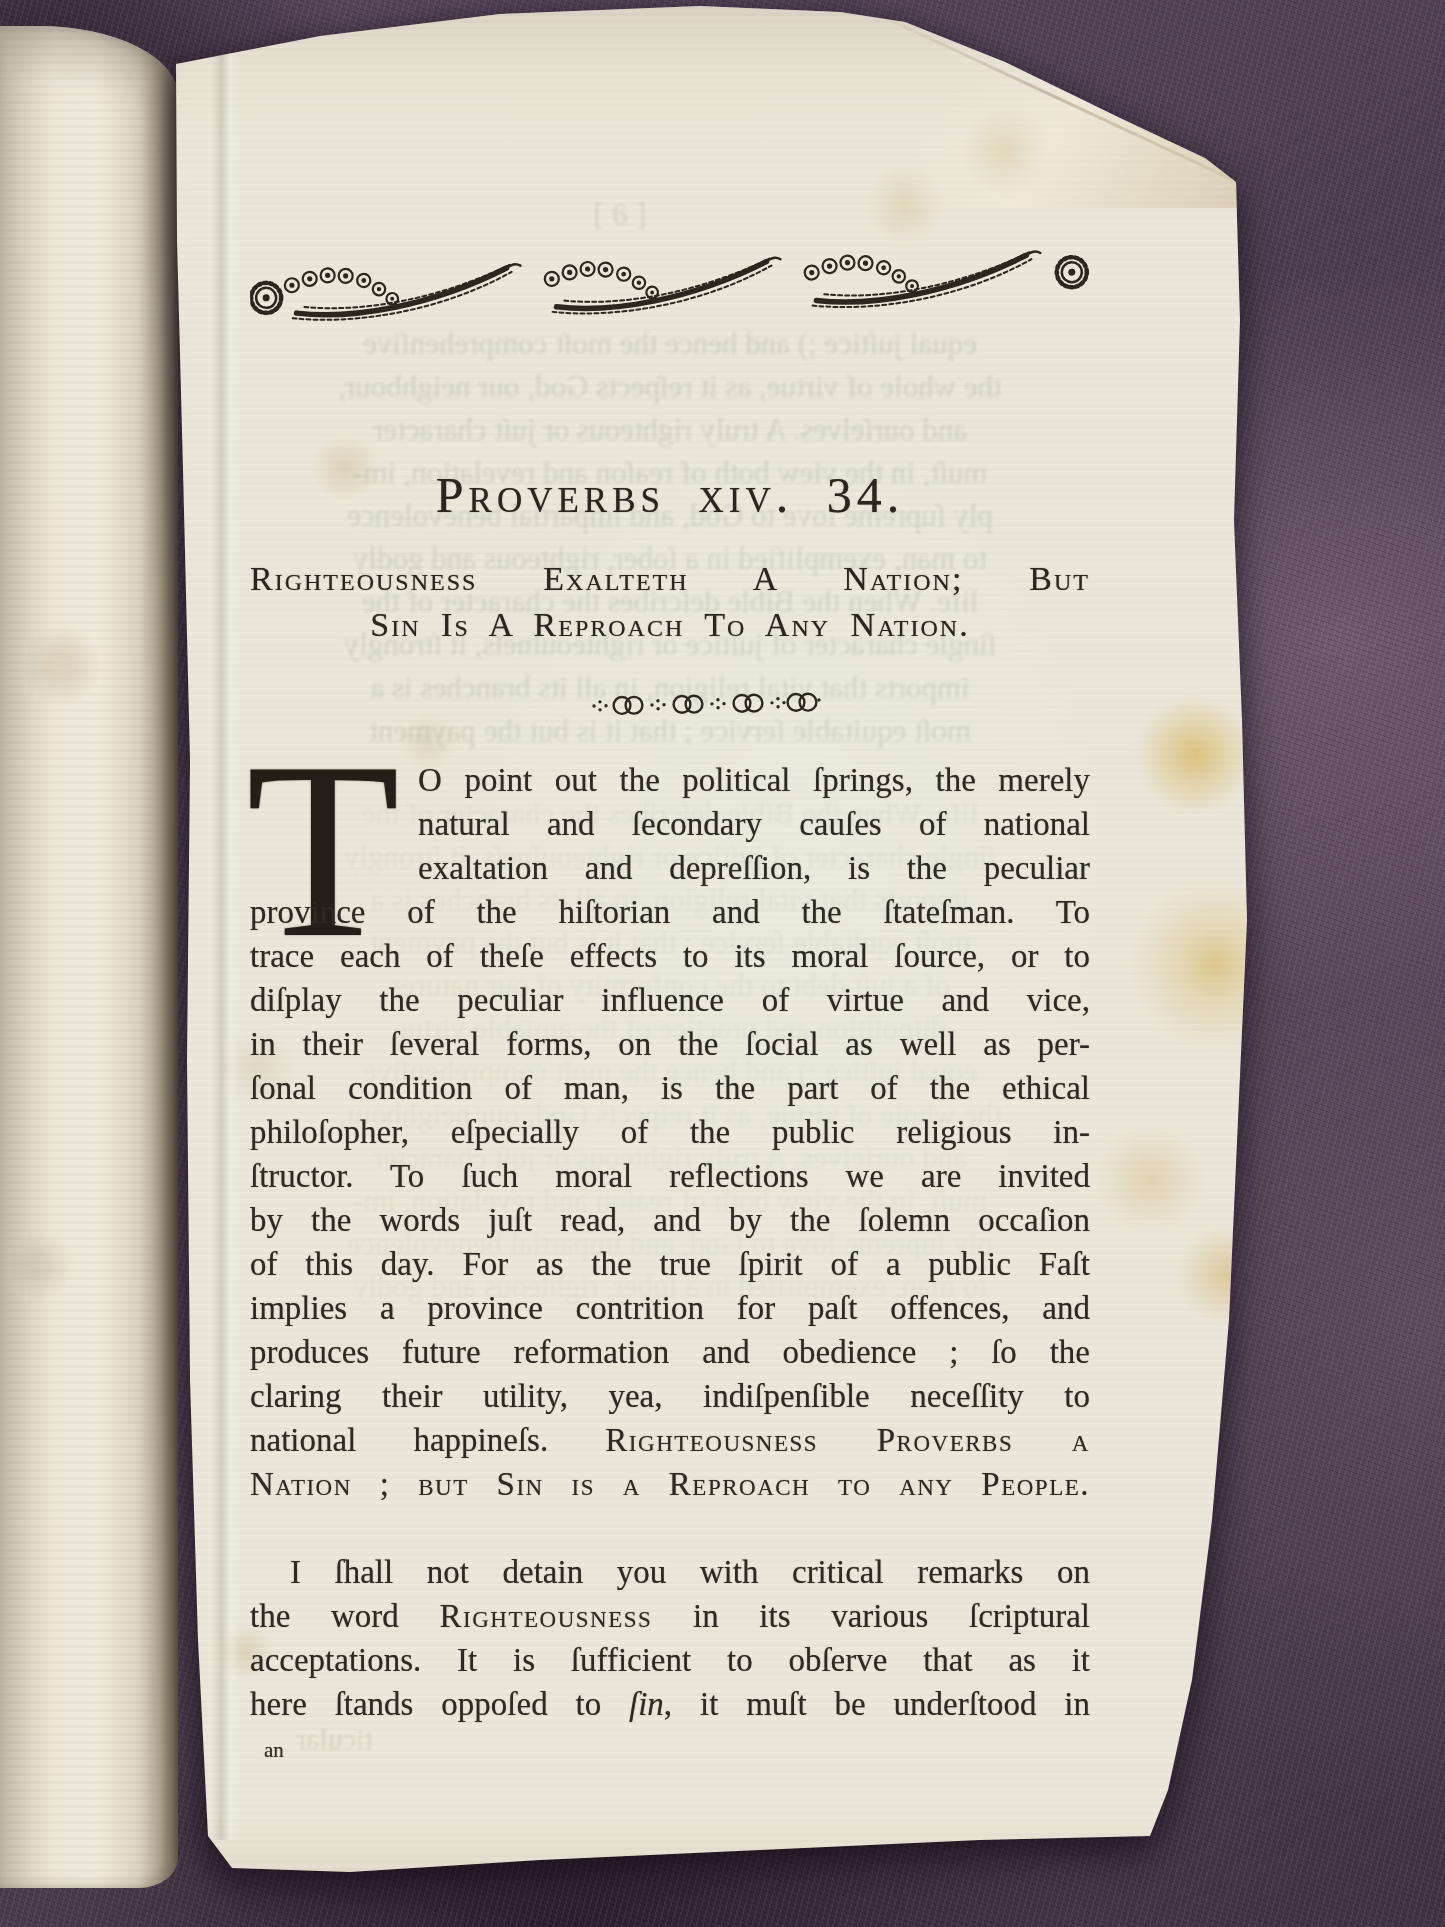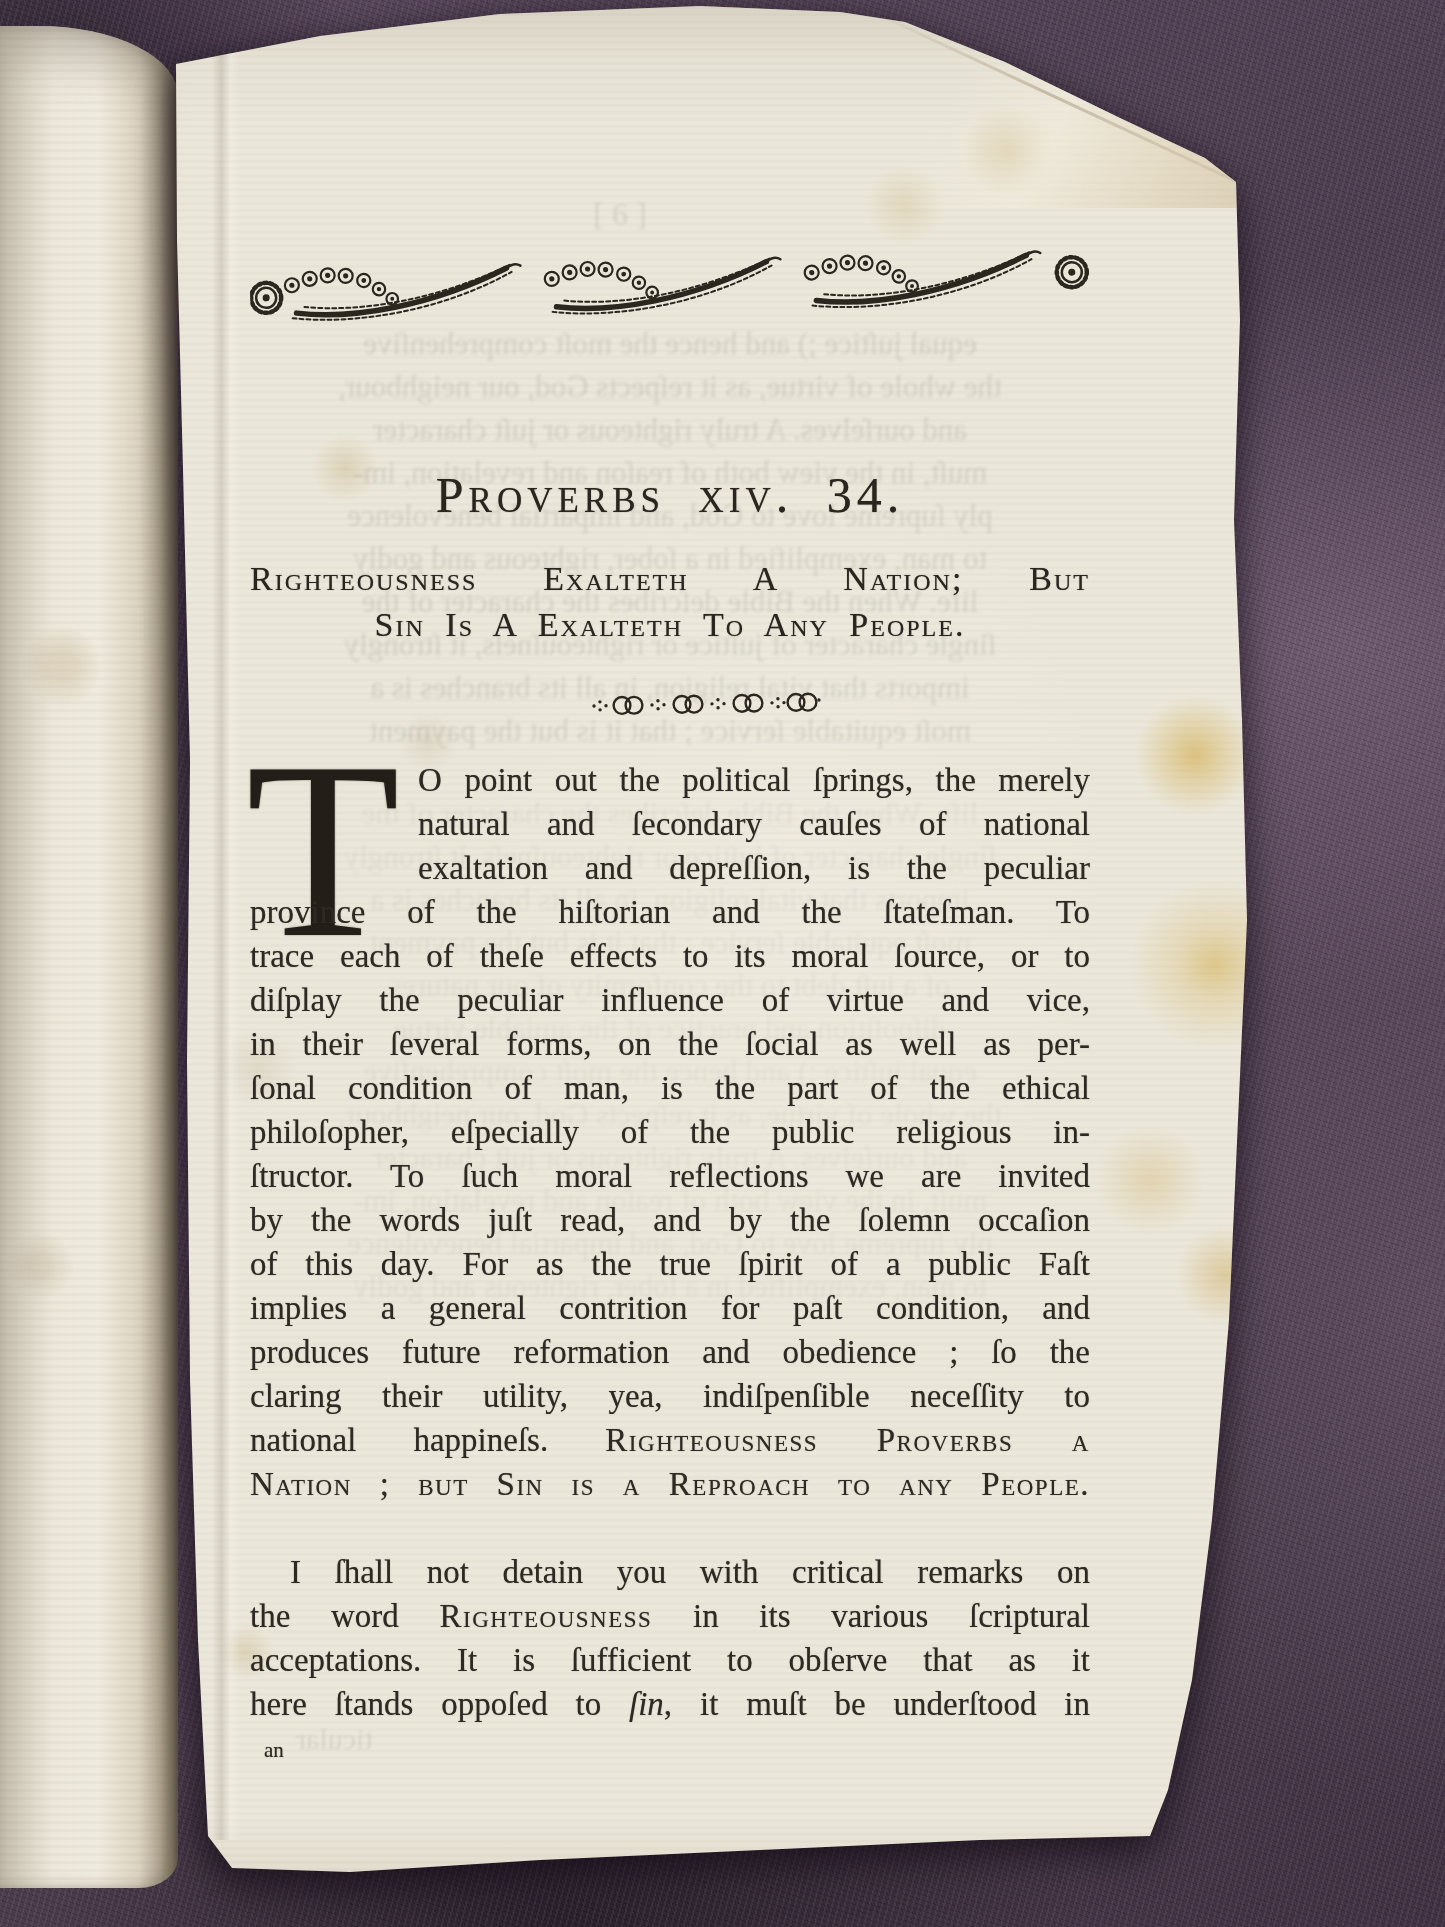--- a/index.html
+++ b/index.html
@@ -181,21 +181,21 @@
         <use href="#unit" x="32" y="0"></use>
         <use href="#unit" x="292" y="0"></use>
         <use href="#unit" x="552" y="0"></use>
         <use href="#rosette" x="16" y="36"></use>
         <use href="#rosette" x="822" y="30"></use>
       </svg>
     </div>
 
     <div class="title">Proverbs xiv. 34.</div>
     <div class="epigraph e1">Righteousness Exalteth A Nation; But</div>
-    <div class="epigraph e2">Sin Is A Exalteth To Any People.</div>
+    <div class="epigraph e2">Sin Is A Reproach To Any Nation.</div>
 
     <div class="divider">
       <svg viewBox="0 0 234 28">
         <g class="ink-stroke" stroke-width="2.4">
           <circle cx="34" cy="14" r="8.4"></circle>
               <circle cx="46" cy="14" r="8.4"></circle>
           <circle cx="94" cy="14" r="8.4"></circle>
               <circle cx="106" cy="14" r="8.4"></circle>
           <circle cx="154" cy="14" r="8.4"></circle>
               <circle cx="166" cy="14" r="8.4"></circle>
@@ -233,21 +233,21 @@
       <div class="line">exaltation and depreſſion, is the peculiar</div>
       <div class="line">province of the hiſtorian and the ſtateſman.  To</div>
       <div class="line">trace each of theſe effects to its moral ſource, or to</div>
       <div class="line">diſplay the peculiar influence of virtue and vice,</div>
       <div class="line">in their ſeveral forms, on the ſocial as well as per-</div>
       <div class="line">ſonal condition of man, is the part of the ethical</div>
       <div class="line">philoſopher, eſpecially of the public religious in-</div>
       <div class="line">ſtructor.  To ſuch moral reflections we are invited</div>
       <div class="line">by the words juſt read, and by the ſolemn occaſion</div>
       <div class="line">of this day.  For as the true ſpirit of a public Faſt</div>
-      <div class="line">implies a general contrition for paſt condition, and</div>
+      <div class="line">implies a province contrition for paſt offences, and</div>
       <div class="line">produces future reformation and obedience ; ſo the</div>
       <div class="line">claring their utility, yea, indiſpenſible neceſſity to</div>
       <div class="line">
         <span>national happineſs.  </span><span class="sc">Righteousness Proverbs a</span>
       </div>
       <div class="line sc">Nation ; but Sin is a Reproach to any People.</div>
     </div>
 
     <div class="para p2">
       <div class="line indent">I ſhall not detain you with critical remarks on</div>

